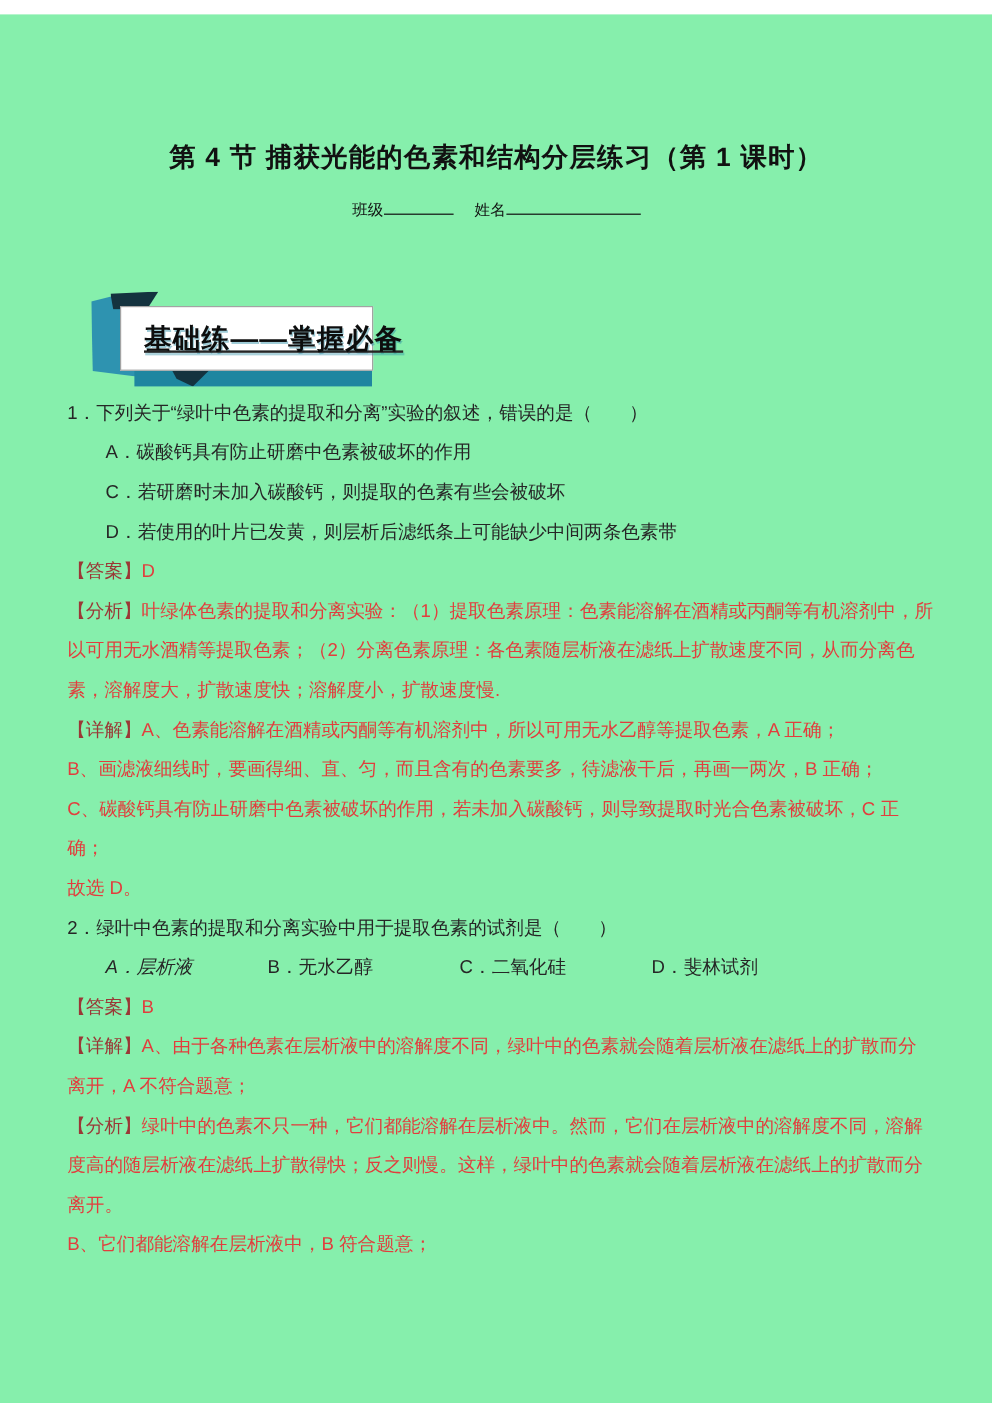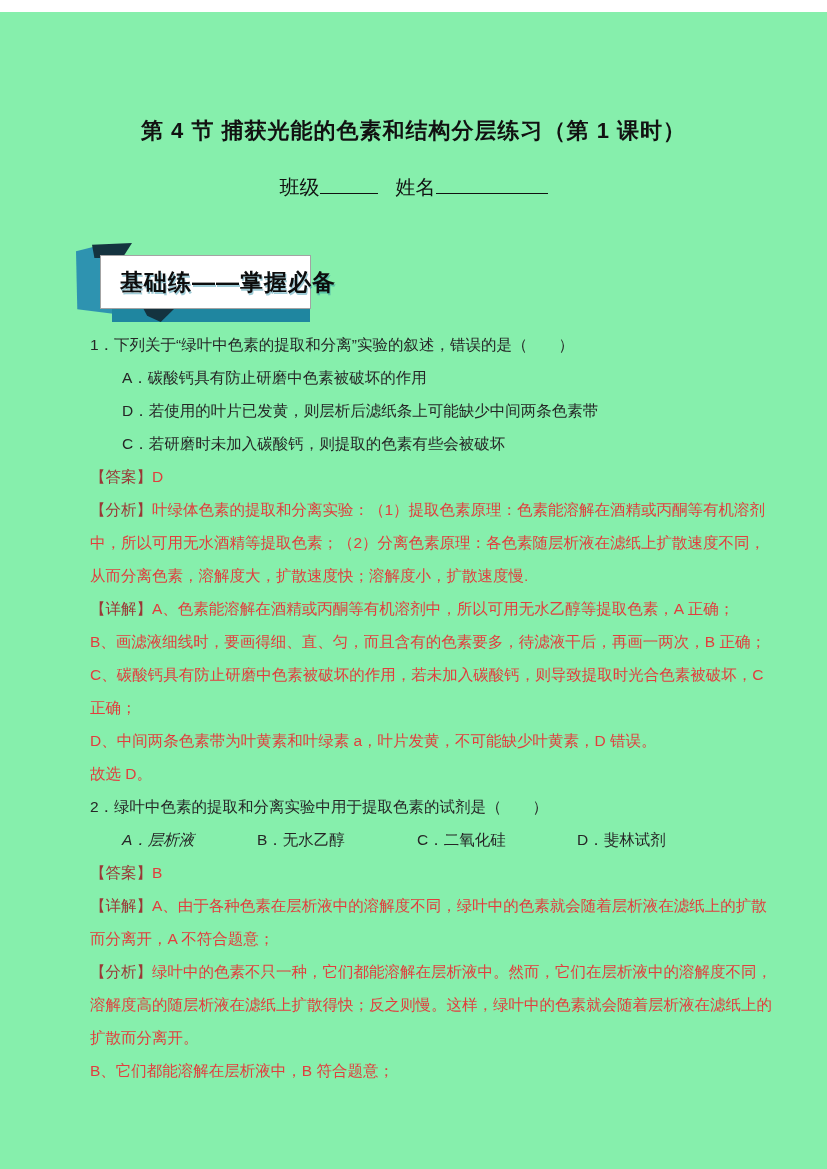--- a/index.html
+++ b/index.html
@@ -21,23 +21,23 @@
     overflow:hidden;
     margin:12px auto;
   }
   .title{
     position:absolute;top:104px;left:0;right:0;
     text-align:center;
     font-size:22px;font-weight:bold;color:#111;
     letter-spacing:1px;
   }
   .class-line{
-    position:absolute;top:162px;left:0;right:0;
+    position:absolute;top:152px;left:0;right:0;
     text-align:center;
-    font-size:20px;color:#111;
+    font-size:13px;color:#111;
   }
   .blank{
     display:inline-block;
     border-bottom:1.5px solid #111;
     height:15px;
     vertical-align:baseline;
   }
   .blank-class{width:58px;}
   .blank-name{width:112px;}
   .class-gap{display:inline-block;width:18px;}
@@ -70,33 +70,34 @@
     clip-path:polygon(6% 0,100% 0,58% 100%,18% 55%);
     z-index:2;
   }
   .banner-face{
     position:absolute;left:25px;top:12px;width:211px;height:54px;
     background:#ffffff;
     border:1px solid #a3a3a3;
     display:flex;align-items:center;
     padding-left:19px;
     z-index:3;
+    text-decoration:underline;
   }
   .banner-text{
     font-size:23px;font-weight:bold;color:#0d0d0d;
     letter-spacing:1px;
     text-shadow:1px 2px 0 rgba(40,140,165,.45);
     white-space:nowrap;
   }
 
   
   .content{
     position:absolute;left:0;top:316px;
     width:100%;
-    padding:0 48px 0 90px;
+    padding:0 48px 0 56px;
     font-size:15.5px;line-height:33px;
     color:var(--ink);
   }
   .content p{margin:0;}
   .option{padding-left:32px;}
   .opt-row{padding-left:32px;white-space:nowrap;}
   .opt-row .opt-a{display:inline-block;width:135px;font-style:italic;}
   .opt-row .opt-b{display:inline-block;width:160px;}
   .opt-row .opt-c{display:inline-block;width:160px;}
   .opt-row .opt-d{display:inline-block;}
@@ -119,31 +120,30 @@
     <div class="banner-notch"></div>
     <div class="banner-face">
       <span class="banner-text">基础练——掌握必备</span>
     </div>
   </div>
 
   <div class="content">
 
     <p class="q-stem">1．下列关于“绿叶中色素的提取和分离”实验的叙述，错误的是（　　）</p>
     <p class="option">A．碳酸钙具有防止研磨中色素被破坏的作用</p>
+    <p class="option">C．若研磨时未加入碳酸钙，则提取的色素有些会被破坏</p>
     <p class="option">D．若使用的叶片已发黄，则层析后滤纸条上可能缺少中间两条色素带</p>
-    <p class="option">C．若研磨时未加入碳酸钙，则提取的色素有些会被破坏</p>
 
     <p><span class="marker">【答案】</span><span class="red">D</span></p>
 
     <p><span class="marker">【分析】</span><span class="red">叶绿体色素的提取和分离实验：（1）提取色素原理：色素能溶解在酒精或丙酮等有机溶剂中，所以可用无水酒精等提取色素；（2）分离色素原理：各色素随层析液在滤纸上扩散速度不同，从而分离色素，溶解度大，扩散速度快；溶解度小，扩散速度慢.</span></p>
 
     <p><span class="marker">【详解】</span><span class="red">A、色素能溶解在酒精或丙酮等有机溶剂中，所以可用无水乙醇等提取色素，A 正确；</span></p>
     <p class="red">B、画滤液细线时，要画得细、直、匀，而且含有的色素要多，待滤液干后，再画一两次，B 正确；</p>
     <p class="red">C、碳酸钙具有防止研磨中色素被破坏的作用，若未加入碳酸钙，则导致提取时光合色素被破坏，C 正确；</p>
-    <p class="red">D、中间两条色素带为叶黄素和叶绿素 a，叶片发黄，不可能缺少叶黄素，D 错误。</p>
     <p class="red">故选 D。</p>
 
     <p class="q-stem">2．绿叶中色素的提取和分离实验中用于提取色素的试剂是（　　）</p>
     <p class="opt-row"><span class="opt-a">A．层析液</span><span class="opt-b">B．无水乙醇</span><span class="opt-c">C．二氧化硅</span><span class="opt-d">D．斐林试剂</span></p>
 
     <p><span class="marker">【答案】</span><span class="red">B</span></p>
 
     <p><span class="marker">【详解】</span><span class="red">A、由于各种色素在层析液中的溶解度不同，绿叶中的色素就会随着层析液在滤纸上的扩散而分离开，A 不符合题意；</span></p>
 
     <p><span class="marker">【分析】</span><span class="red">绿叶中的色素不只一种，它们都能溶解在层析液中。然而，它们在层析液中的溶解度不同，溶解度高的随层析液在滤纸上扩散得快；反之则慢。这样，绿叶中的色素就会随着层析液在滤纸上的扩散而分离开。</span></p>

